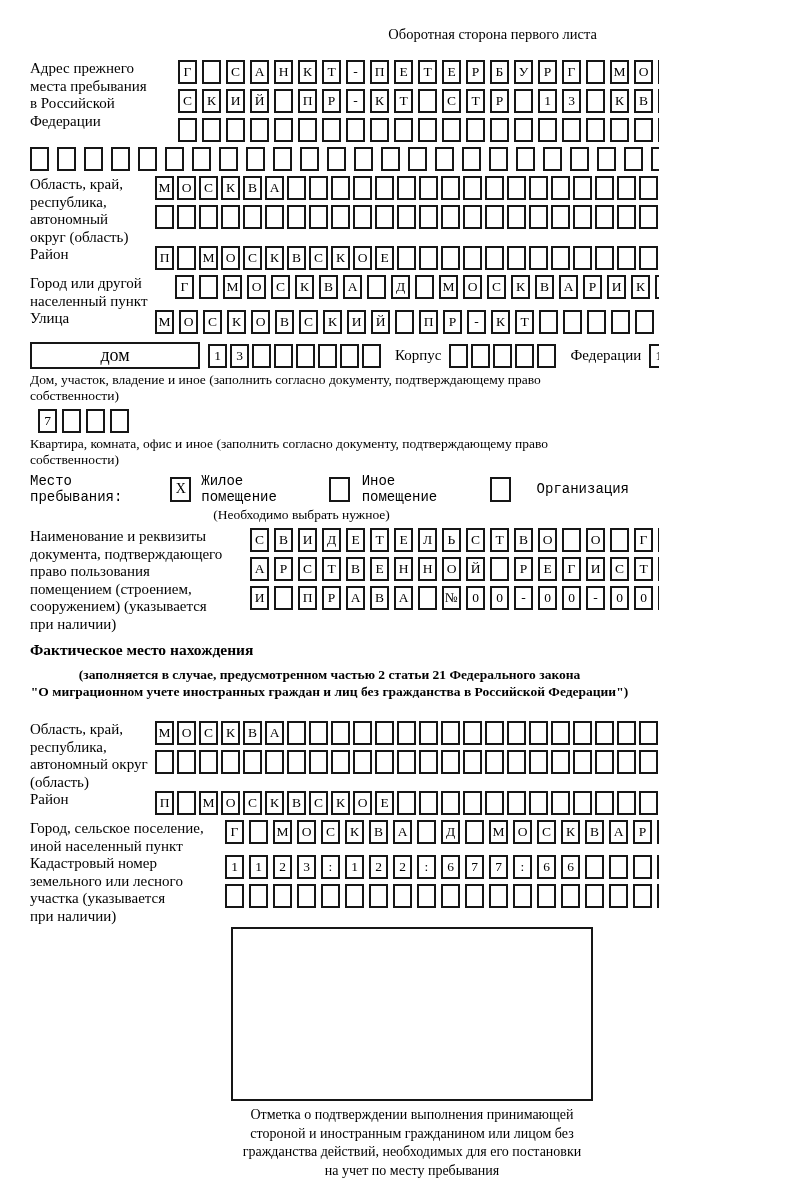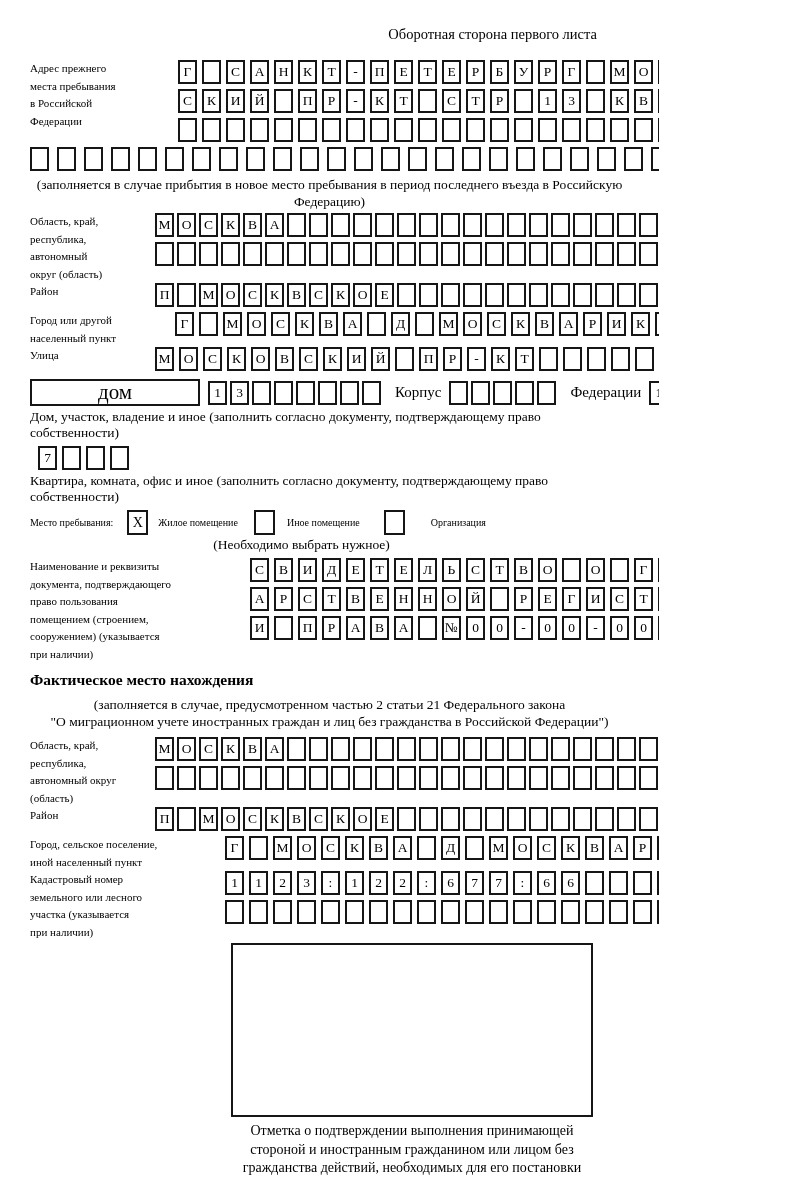--- a/index.html
+++ b/index.html
@@ -31,21 +31,21 @@
     border:2px solid #161616;
     display:flex;align-items:center;justify-content:center;
     font-size:13.5px;line-height:1;
     background:#fff;
   }
   .cell.cb{width:21px;height:25px;font-size:14px;}
   
   .field{display:flex;align-items:flex-start;}
   .flabel{
     flex:none;
-    font-size:11px;line-height:17.5px;
+    font-size:15px;line-height:17.5px;
     white-space:pre-line;
   }
   .w148{width:148px;}
   .w125{width:125px;}
   .w195{width:195px;}
   .w220{width:220px;}
   .indent20{margin-left:20px;}
   .note{
     font-size:13.5px;
     text-align:center;
@@ -54,44 +54,44 @@
   }
   .note1{margin:0 0 3px 0;}
   .sec-title{
     font-size:16px;font-weight:bold;text-align:center;
     margin:3px 0 6px 0;
   }
   .sub-title{
     font-size:15.5px;font-weight:bold;
     margin:8px 0 7px 0;
   }
-  .note2{margin-bottom:7px;}
+  .note2{margin-bottom:21px;font-weight:bold;}
   .caption{
     font-size:13.5px;
     margin:1px 0 5px 0;
     line-height:16px;
   }
   
   .inline-row{display:flex;align-items:center;margin:3px 0 3px 0;}
   .wbox{
     box-sizing:border-box;
     border:2px solid #161616;
     height:27px;
     display:flex;align-items:center;justify-content:center;
-    font-size:21px;
+    font-size:18px;
     flex:none;
   }
   .wbox.dom{width:170px;}
   .wbox.kv{width:200px;}
   .ml8{margin-left:8px;}
   .ml14{margin-left:14px;}
   .inline-label{font-size:15px;flex:none;}
   
   .stay-row{display:flex;align-items:center;margin:4px 0 2px 0;}
-  .stay-row .opt-label{font-size:10px;}
+  .stay-row .opt-label{font-size:14px;font-family:Liberation Mono, monospace;}
   .stay-note{
     width:fit-content;
     margin:1px auto 5px auto;
     transform:translateX(-28px);
     font-size:13.5px;
   }
   
   .stamp-col{
     width:374px;
     margin:2px 30px 0 auto;
@@ -226,21 +226,20 @@
       <span class="cell"></span>
       <span class="cell"></span>
       <span class="cell"></span>
       <span class="cell"></span>
       <span class="cell"></span>
       <span class="cell"></span>
       <span class="cell"></span>
       <span class="cell"></span>
       <span class="cell"></span>
     </div>
-  <div class="note note1">(заполняется в случае прибытия в новое место пребывания в период последнего въезда в Российскую Федерацию)</div>
 
 
   <div class="field">
     <div class="flabel w125">Область, край,
 республика,
 автономный
 округ (область)</div>
     <div>
       <div class="cellrow g3">
           <span class="cell">М</span>

